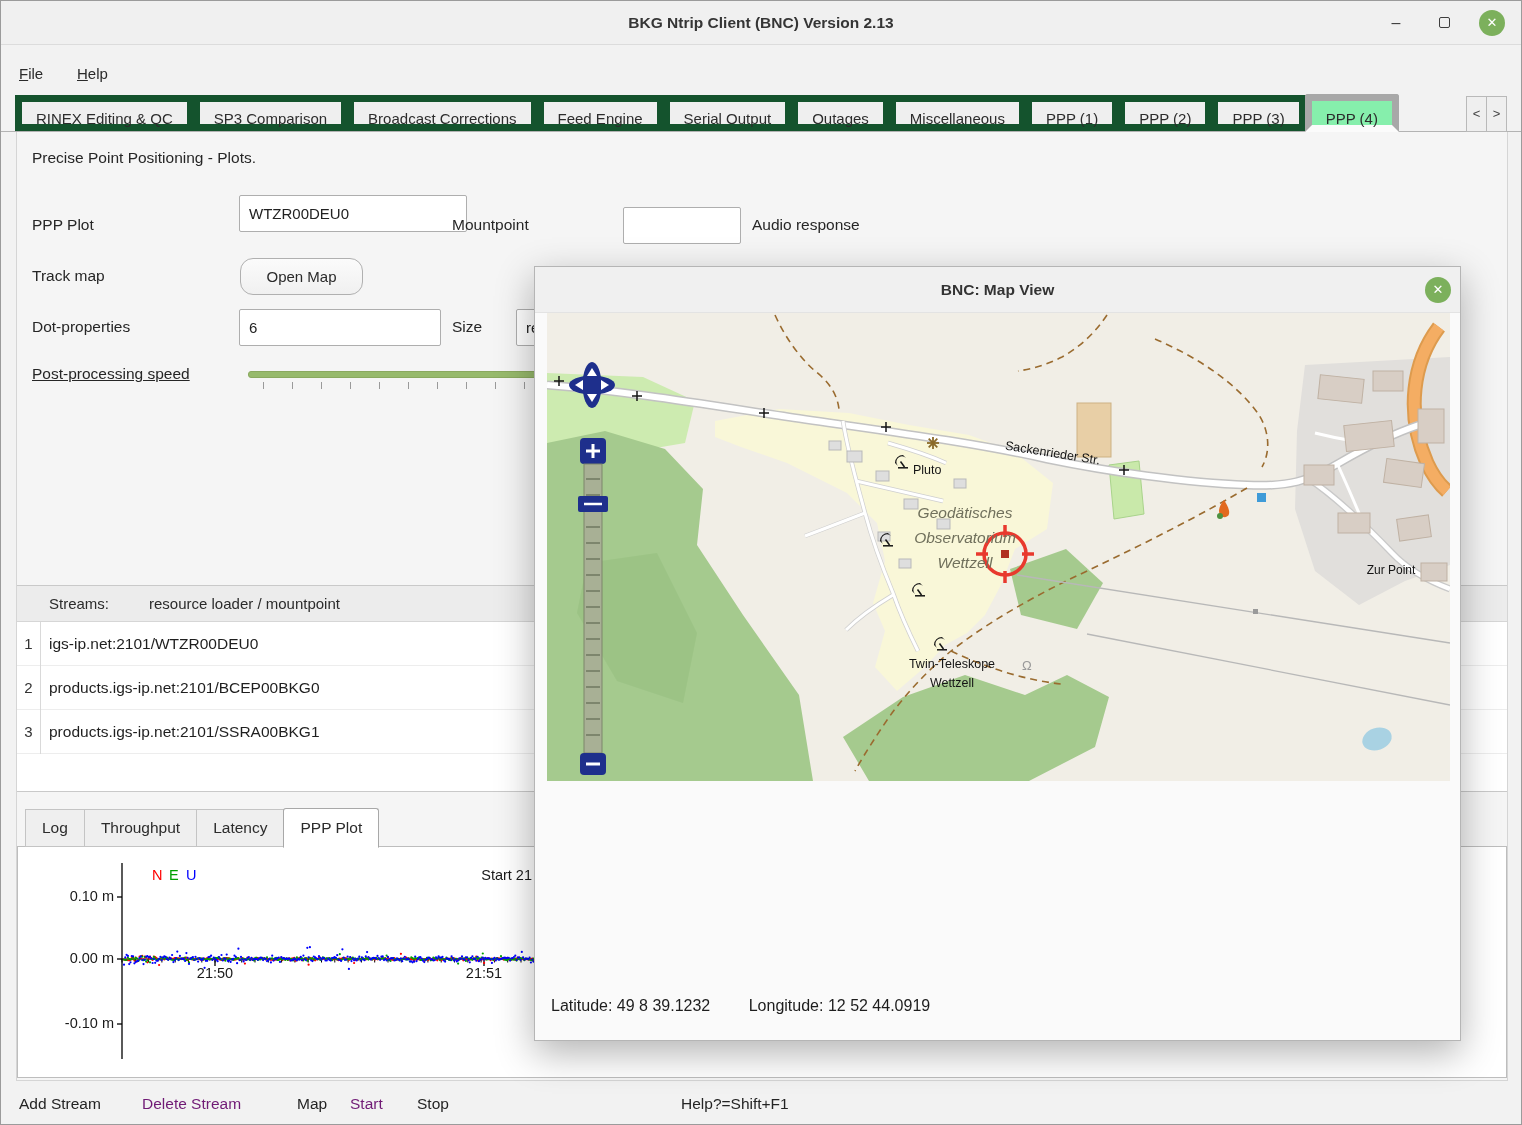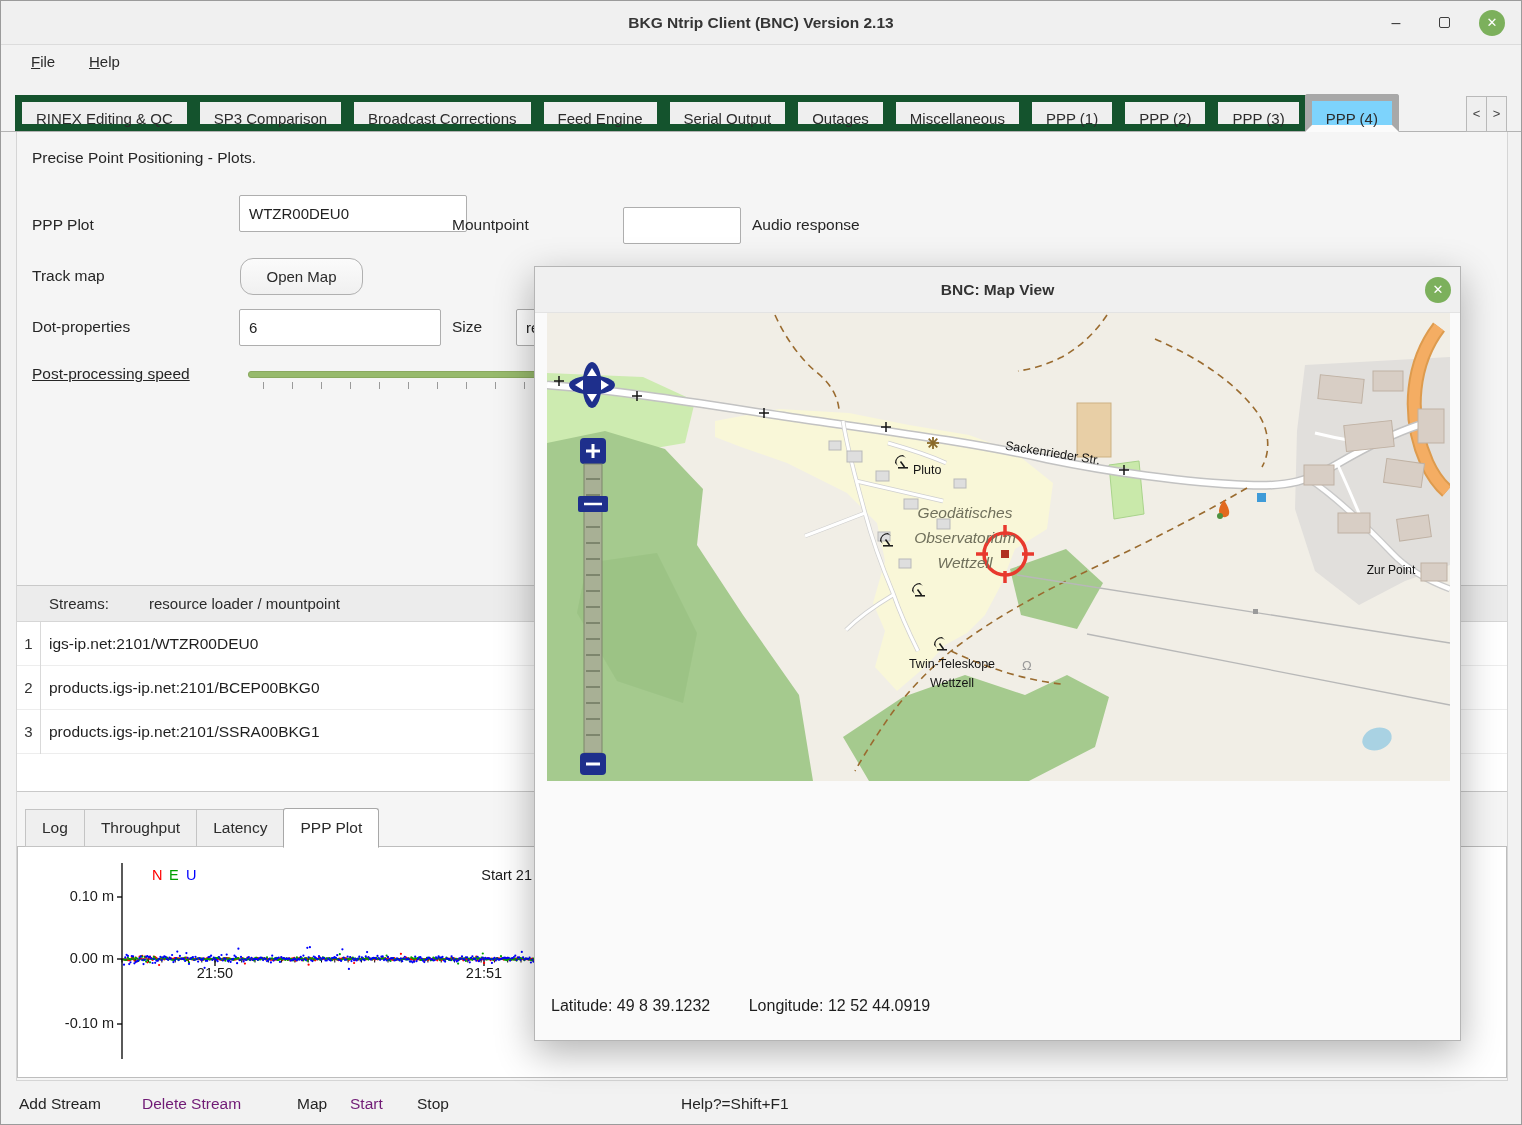--- a/index.html
+++ b/index.html
@@ -13,28 +13,28 @@
   
   .titlebar{position:absolute;left:0;top:0;right:0;height:44px;background:#f0f0f0;border-bottom:1px solid #dcdcdc;}
   .title{position:absolute;left:0;right:0;top:0;line-height:44px;text-align:center;font-weight:bold;font-size:15.5px;color:#353535;}
   .win-btn{position:absolute;top:9px;width:26px;height:26px;line-height:25px;text-align:center;font-size:16px;color:#3c3c3c;cursor:default;}
   .win-min{right:112px;}
   .win-max{right:64px;}
   .win-max-box{display:inline-block;width:11px;height:11px;border:1.5px solid #3e3e3e;border-radius:2px;margin-top:7px;}
   .win-close{right:16px;background:#7cb05c;border-radius:50%;color:#fff;font-size:13px;line-height:26px;}
   
   .menubar{position:absolute;left:0;top:44px;right:0;height:34px;}
-  .menu-item{position:absolute;top:0;line-height:34px;padding:0 6px;font-size:15px;color:#2a2a2a;margin-left:12px;}
+  .menu-item{position:absolute;top:12px;line-height:34px;padding:0 6px;font-size:15px;color:#2a2a2a;}
   .menu-item::first-letter{text-decoration:underline;}
   #menu-file{left:12px;}
   #menu-help{left:70px;}
   
   .tabbar{position:absolute;left:0;top:94px;right:0;height:37px;border-bottom:1px solid #b3b3b3;padding-left:14px;display:flex;align-items:flex-end;}
   .tab{height:36px;line-height:34px;padding:0 14px;font-size:15px;background:#efefef;border:7px solid #14532d;margin-right:-1px;color:#2c2c2c;white-space:nowrap;}
-  .tab.selected{background:#7dd3fc;border-color:#a8a8a8;border-bottom-color:#fbfbfb;height:38px;line-height:36px;border-radius:3px 3px 0 0;position:relative;z-index:2;margin-bottom:-1px;text-align:center;}
+  .tab.selected{background:#86efac;border-color:#a8a8a8;border-bottom-color:#fbfbfb;height:38px;line-height:36px;border-radius:3px 3px 0 0;position:relative;z-index:2;margin-bottom:-1px;text-align:center;}
   .tab-scrollers{position:absolute;right:14px;top:95px;display:flex;z-index:3;}
   .tab-scroll{width:21px;height:36px;line-height:34px;text-align:center;border:1px solid #b9b9b9;background:#efefef;font-size:13px;color:#444;margin-left:-1px;}
   
   .pane{position:absolute;left:15px;top:131px;width:1492px;height:949px;background:#f5f5f5;border:1px solid #d5d5d5;border-top:none;}
   .panel-heading{position:absolute;left:31px;top:148px;font-size:15.5px;color:#262626;}
   .lbl{position:absolute;font-size:15.5px;color:#262626;white-space:nowrap;}
   #lbl-ppp-plot{left:31px;top:215px;}
   #lbl-mountpoint{left:451px;top:215px;}
   #lbl-audio{left:751px;top:215px;}
   #lbl-trackmap{left:31px;top:266px;}

